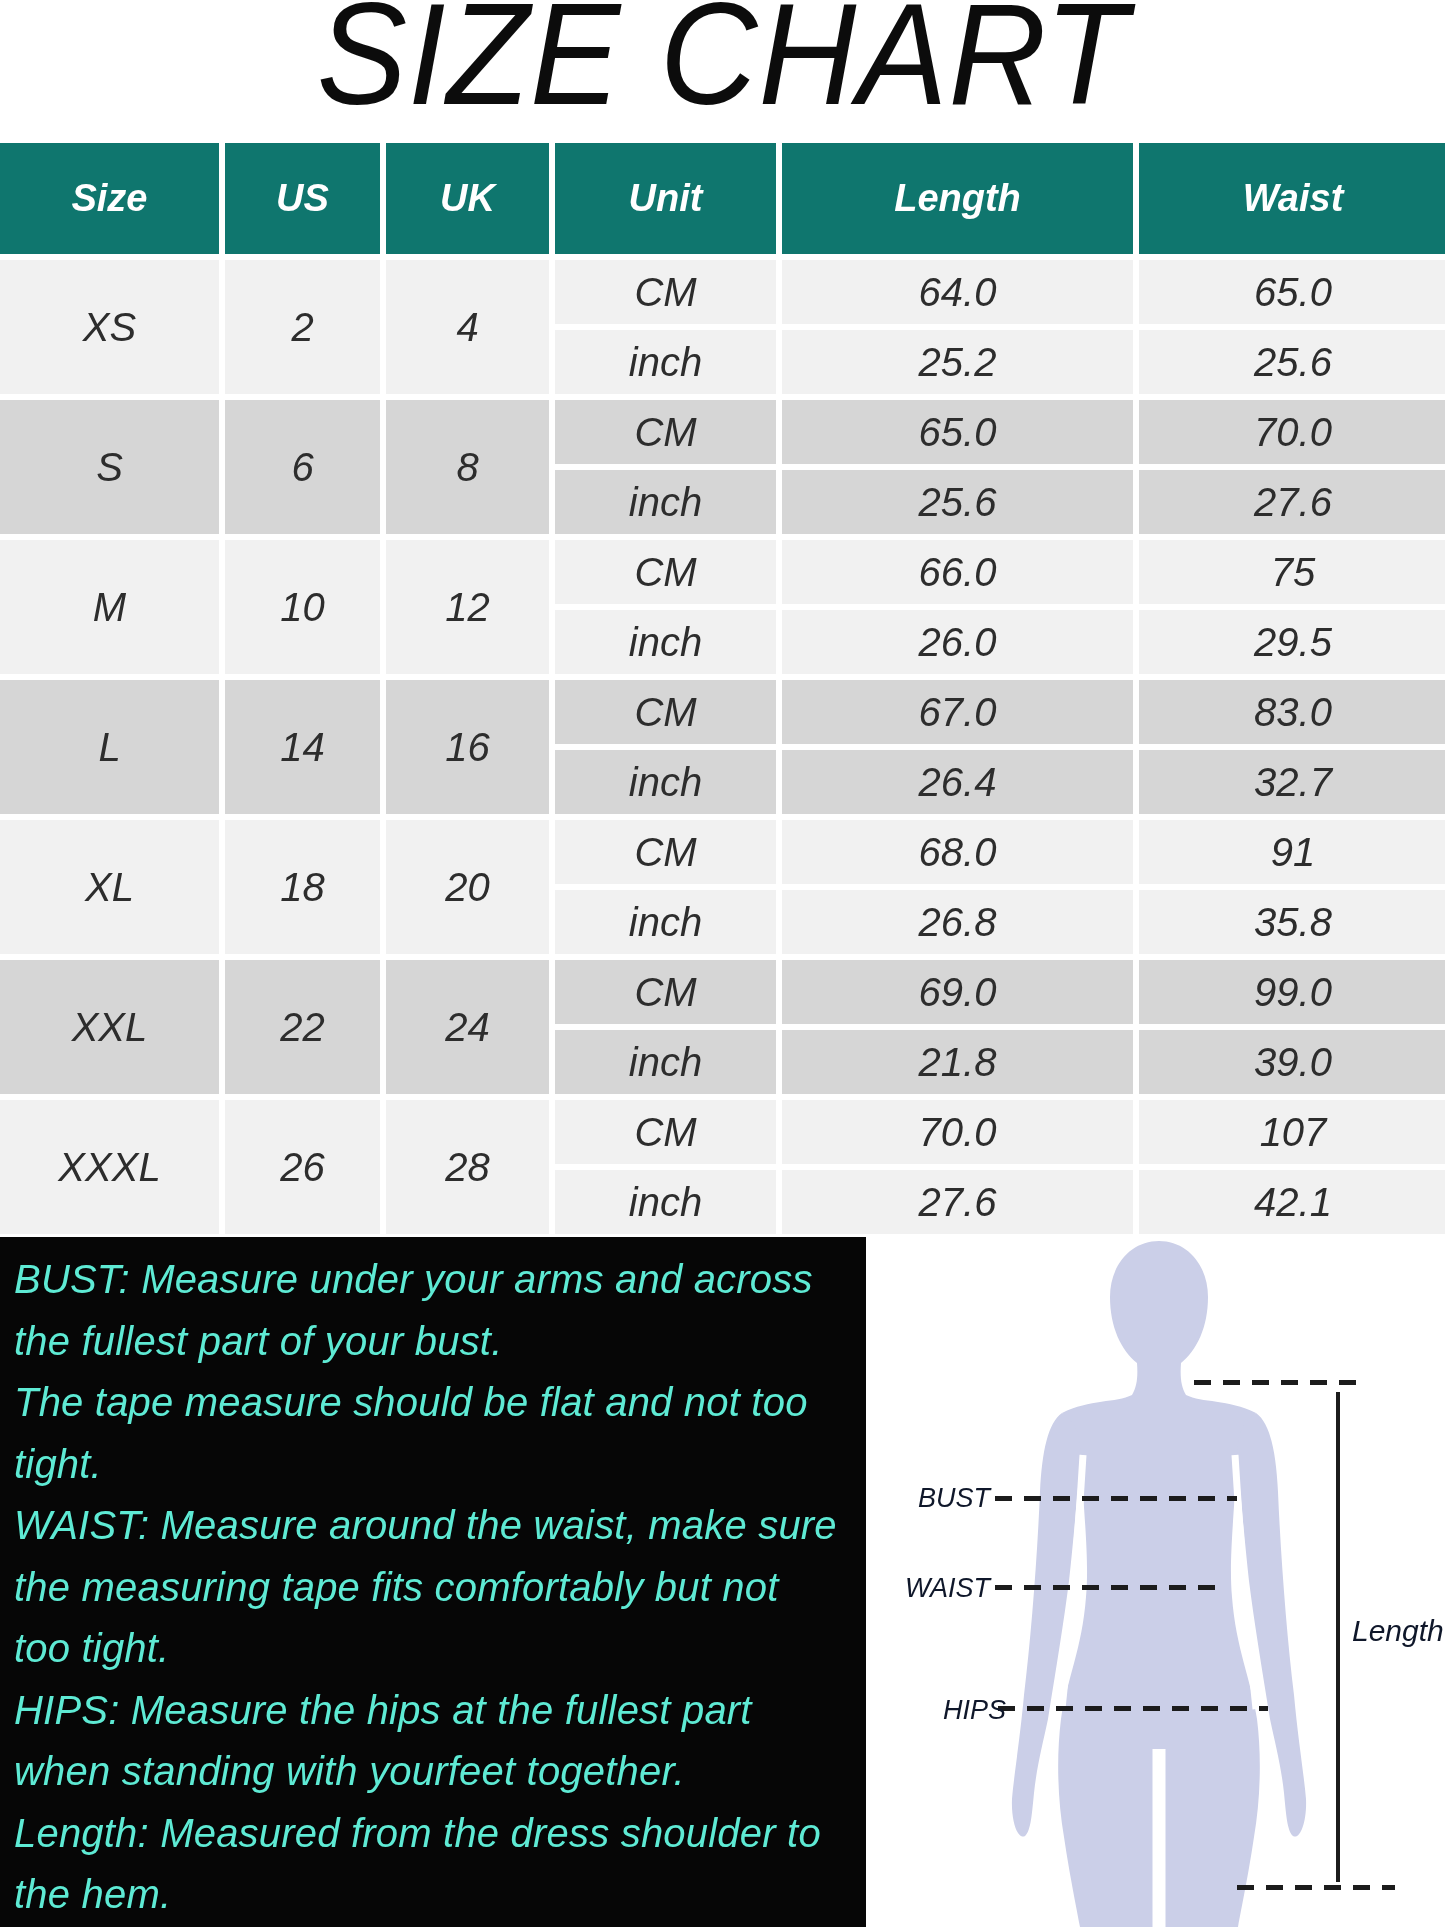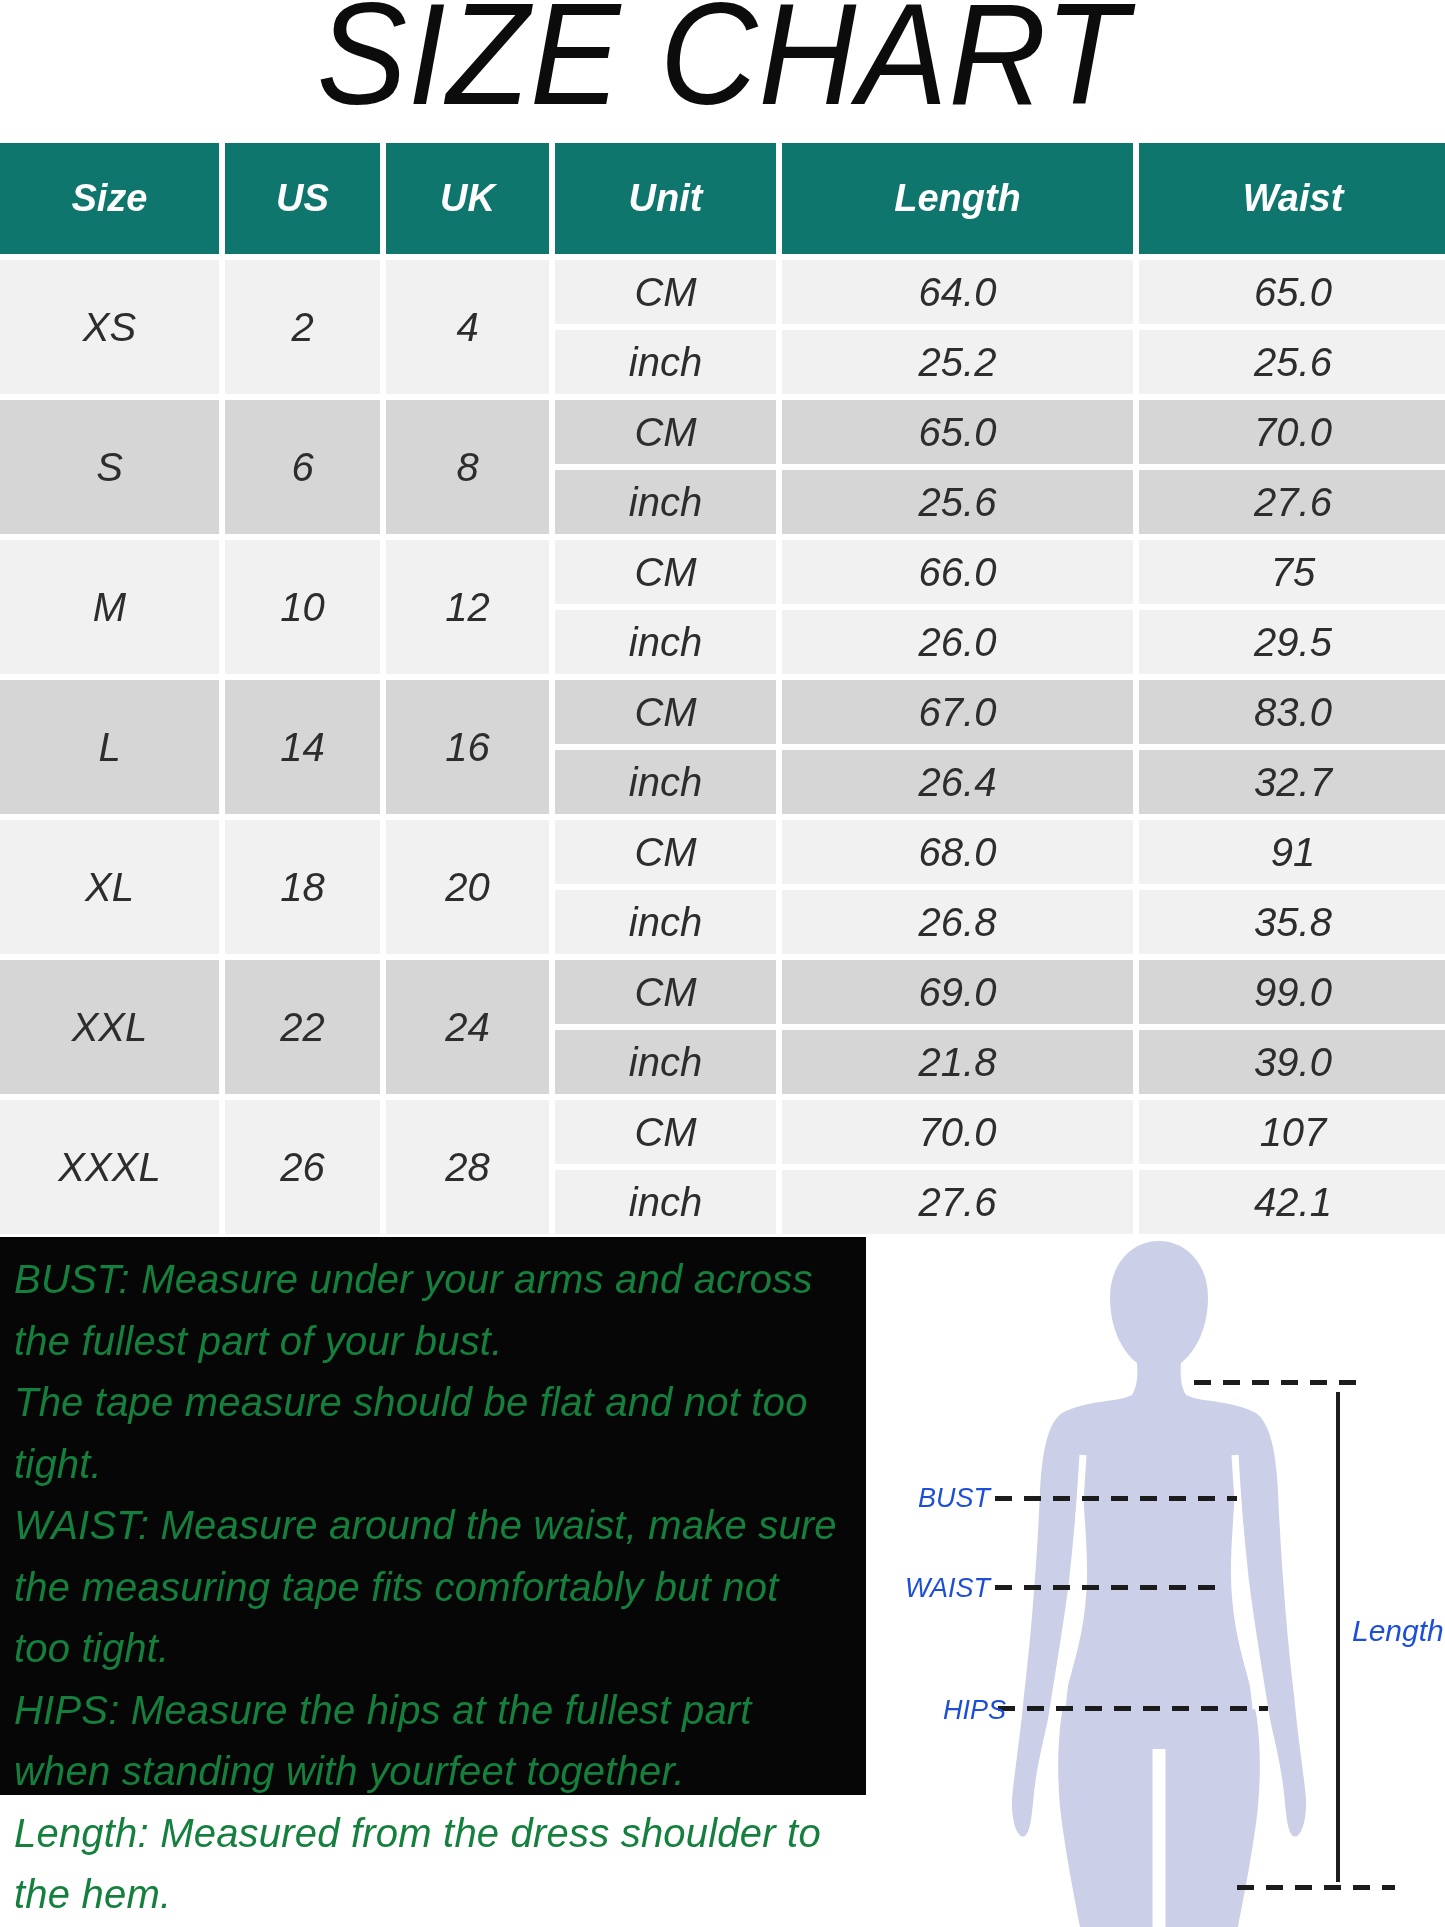--- a/index.html
+++ b/index.html
@@ -15,28 +15,28 @@
   table.sizes{position:absolute;top:137px;left:-6px;width:1459px;
               border-collapse:separate;border-spacing:6px;table-layout:fixed;}
   table.sizes th{background:#0f766e;color:#fff;font-size:38px;font-weight:700;
                  height:87px;text-align:center;vertical-align:middle;padding:12px;}
   table.sizes td{font-size:40px;color:#2d2d2d;font-weight:400;height:64px;
                  text-align:center;vertical-align:middle;padding:0;}
   tbody.light td{background:#f1f1f1;}
   tbody.dark td{background:#d6d6d6;}
 
   
-  .instructions{position:absolute;left:0;top:1237px;width:866px;height:558px;
-                background:#060606;color:#15803d;box-sizing:border-box;padding:12px 0 0 14px;}
+  .instructions{position:absolute;left:0;top:1237px;width:866px;height:690px;
+                background:#060606;color:#5eead4;box-sizing:border-box;padding:12px 0 0 14px;}
   .instructions .line{font-size:40px;line-height:61.5px;white-space:nowrap;letter-spacing:0.2px;}
 
   
   .diagram{position:absolute;left:866px;top:1237px;width:579px;height:690px;background:#fff;}
   .figure{position:absolute;left:124px;top:0;width:338px;height:690px;}
-  .lbl{position:absolute;color:#1d4ed8;font-weight:400;}
+  .lbl{position:absolute;color:#0f172a;font-weight:400;}
   .lbl-bust{left:16px;top:246px;width:108px;text-align:right;font-size:27px;}
   .lbl-waist{left:4px;top:336px;width:120px;text-align:right;font-size:27px;}
   .lbl-hips{left:32px;top:458px;width:108px;text-align:right;font-size:27px;}
   .lbl-length{left:486px;top:377px;font-size:30px;}
   .dash{position:absolute;height:5px;
         background:repeating-linear-gradient(90deg,#1c1c1c 0 17px,transparent 17px 29px);}
   .dash-shoulder{left:328px;top:143px;width:174px;}
   .dash-bust{left:129px;top:259px;width:242px;}
   .dash-waist{left:129px;top:348px;width:228px;}
   .dash-hips{left:132px;top:469px;width:270px;}

